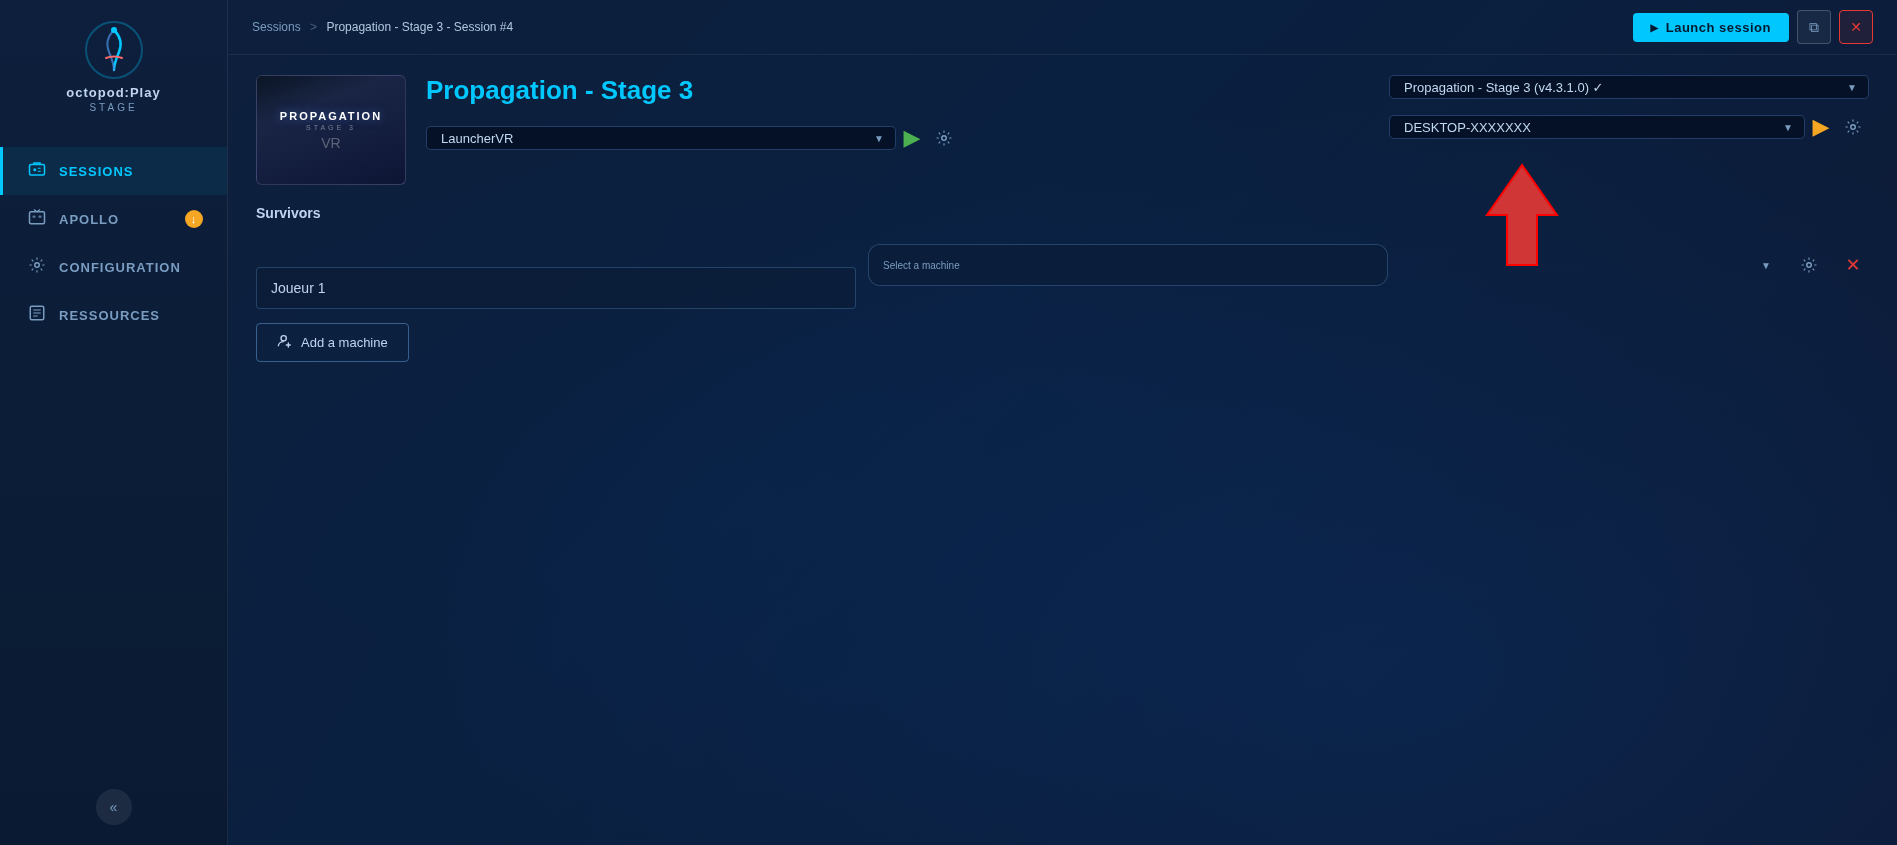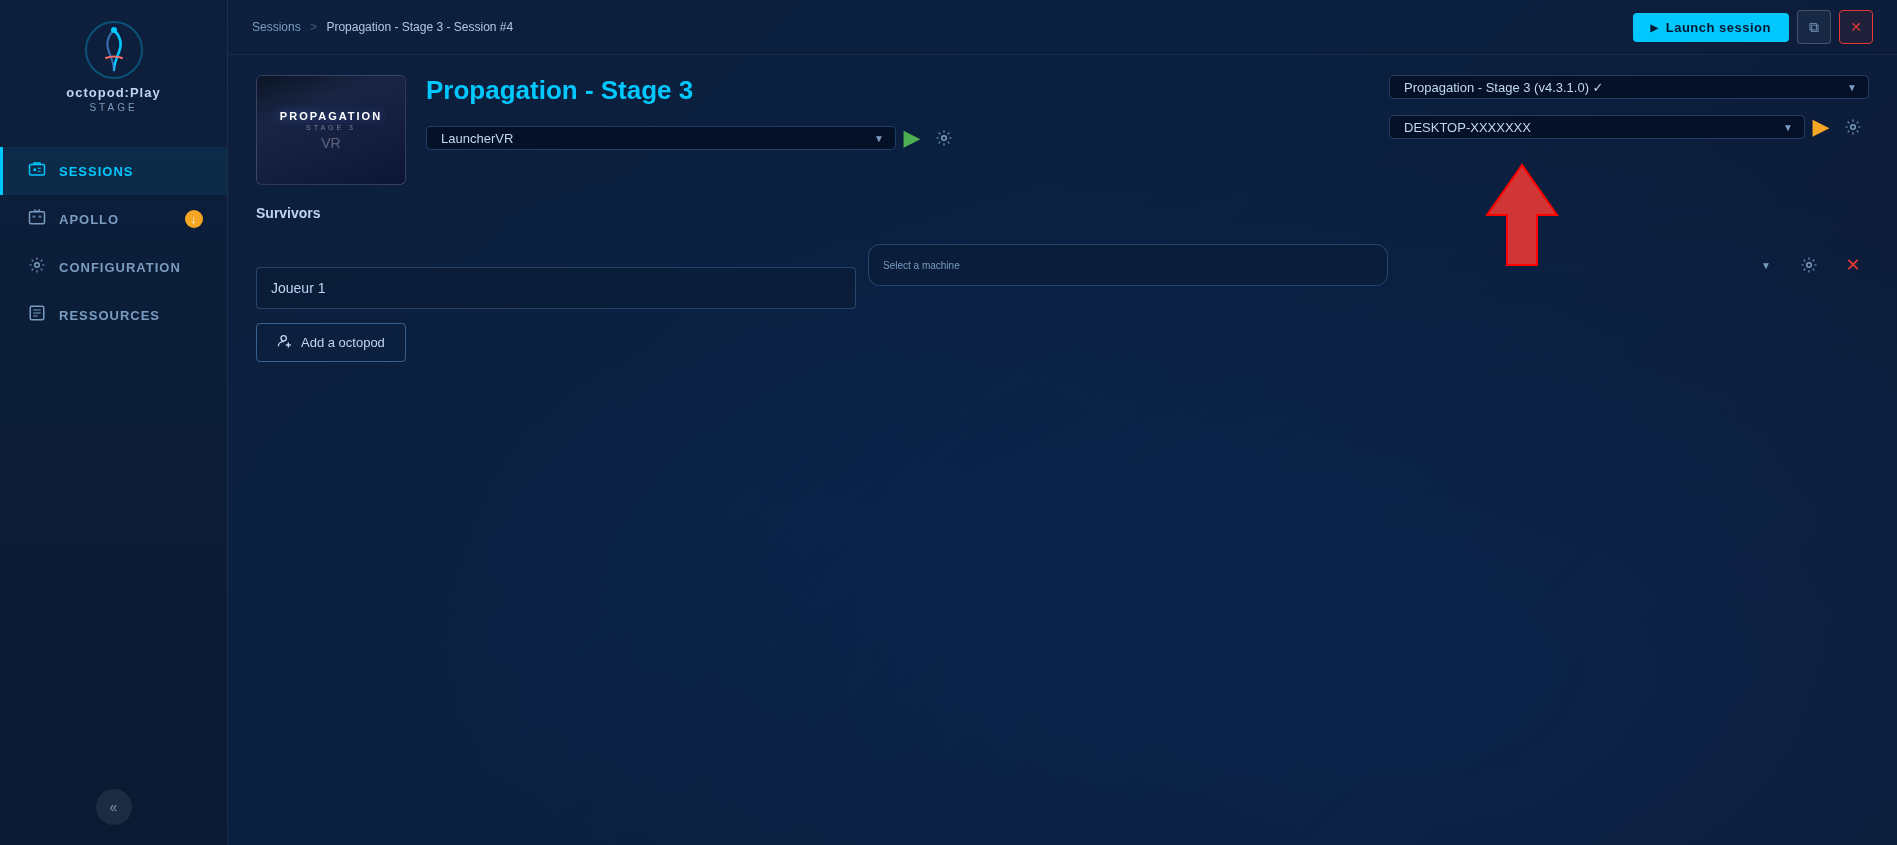--- a/index.html
+++ b/index.html
@@ -600,21 +600,21 @@
       </div>
 
       <button class="btn-add-player">
         <span>
           <svg width="16" height="16" viewBox="0 0 24 24" fill="none">
             <circle cx="10" cy="8" r="4" stroke="#c0d4f0" stroke-width="2"></circle>
             <path d="M2 20c0-4 3.6-7 8-7" stroke="#c0d4f0" stroke-width="2"></path>
             <path d="M17 15v6M14 18h6" stroke="#c0d4f0" stroke-width="2" stroke-linecap="round"></path>
           </svg>
         </span>
-        <span>Add a octopod</span>
+        <span>Add a machine</span>
       </button>
     </div>
 
   </div>
 
   <div class="red-arrow-svg">
     <svg width="90" height="120" viewBox="0 0 90 120">
 
       <polygon points="45,10 10,60 30,60 30,110 60,110 60,60 80,60" fill="#e53935" opacity="0.9"></polygon>
       <polygon points="45,10 10,60 30,60 30,110 60,110 60,60 80,60" fill="none" stroke="#ff0000" stroke-width="2"></polygon>

